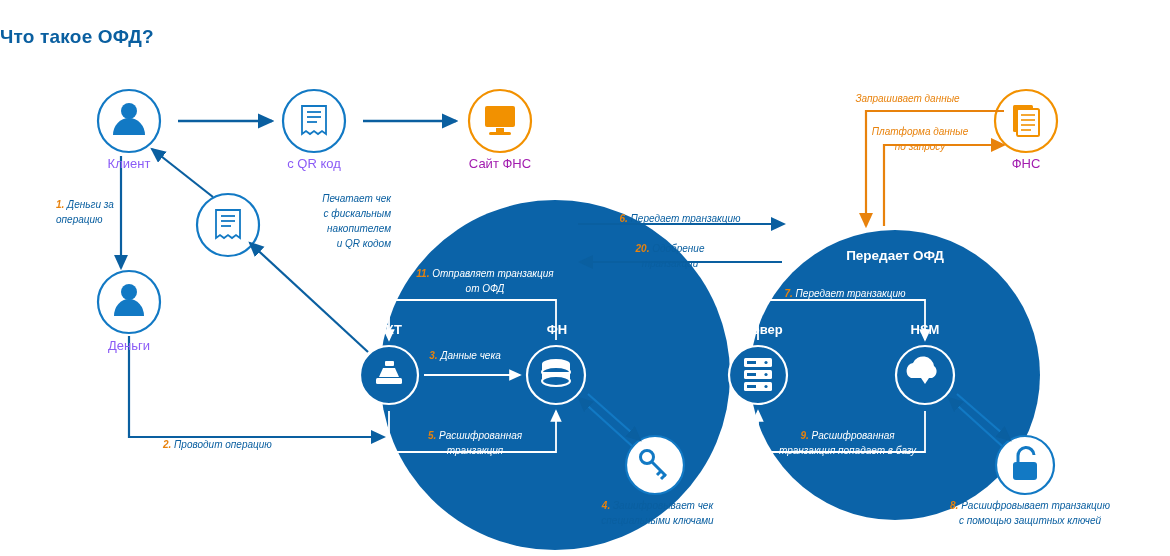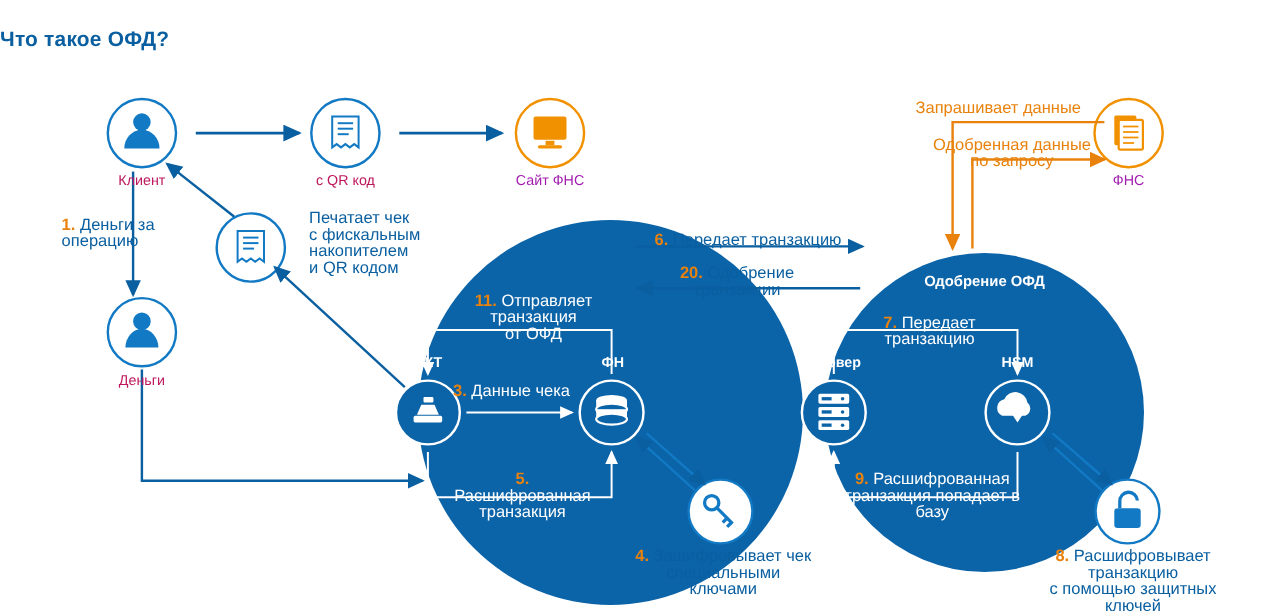--- a/index.html
+++ b/index.html
@@ -19,43 +19,44 @@
   }
   #svg-layer {
     position: absolute;
     left: 0;
     top: 0;
     width: 1170px;
     height: 556px;
   }
   .lbl {
     position: absolute;
-    font-size: 15px;
+    font-size: 10px;
     line-height: 15px;
     color: #0a5fa0;
     white-space: pre-line;
+    font-style: italic;
   }
   .lbl.orange { color: #e8820c; }
   .lbl.white { color: #ffffff; }
   .lbl.center { text-align: center; }
   .title {
     position: absolute;
     left: 0;
     top: 26px;
     width: 1028px;
     text-align: left;
     font-size: 19px;
     font-weight: bold;
     color: #0a5fa0;
     letter-spacing: 0.2px;
   }
   .node-name {
     position: absolute;
     font-size: 13px;
-    color: #be185d;
+    color: #8b5cf6;
     text-align: center;
     white-space: nowrap;
   }
   .node-name.orange { color: #a21caf; }
   .node-name.white { color: #ffffff; font-weight: bold; }
   .step-num { font-weight: bold; color: #e8820c; }
 </style>
 </head>
 <body>
 
@@ -215,28 +216,29 @@
     <line x1="1002" y1="446" x2="949" y2="398" stroke="#1279c4" stroke-width="2.2" marker-end="url(#arrBlue)"></line>
     <line x1="957" y1="394" x2="1010" y2="440" stroke="#1279c4" stroke-width="2.2" marker-end="url(#arrBlue)"></line>
   </svg>
 
   <div class="node-name" style="left:79px; top:156px; width:100px;">Клиент</div>
   <div class="node-name" style="left:254px; top:156px; width:120px;">с QR код</div>
   <div class="node-name orange" style="left:440px; top:156px; width:120px;">Сайт ФНС</div>
   <div class="node-name orange" style="left:976px; top:156px; width:100px;">ФНС</div>
   <div class="node-name" style="left:79px; top:338px; width:100px;">Деньги</div>
 
-  <div class="lbl" style="left:281px; top:191px; width:120px;">Печатает чек
+  <div class="lbl" style="left:271px; top:191px; width:120px;text-align:right;">Печатает чек
 с фискальным
 накопителем
 и QR кодом</div>
 
   <div class="lbl" style="left:56px; top:197px; width:110px;"><span class="step-num">1.</span><span> Деньги за
 операцию</span></div>
 
+  <div class="lbl" style="left:163px; top:437px; width:200px;"><span class="step-num">2.</span><span> Проводит операцию</span></div>
 
   <div class="lbl white center" style="left:405px; top:348px; width:120px;"><span class="step-num">3.</span><span> Данные чека</span></div>
 
   <div class="lbl center" style="left:575px; top:498px; width:165px;"><span class="step-num">4.</span><span> Зашифровывает чек
 специальными ключами</span></div>
 
   <div class="lbl white center" style="left:405px; top:428px; width:140px;"><span class="step-num">5.</span><span> Расшифрованная
 транзакция</span></div>
 
   <div class="lbl center" style="left:580px; top:211px; width:200px;"><span class="step-num">6.</span><span> Передает транзакцию</span></div>
@@ -249,23 +251,23 @@
   <div class="lbl white center" style="left:760px; top:428px; width:175px;"><span class="step-num">9.</span><span> Расшифрованная
 транзакция попадает в базу</span></div>
 
   <div class="lbl center" style="left:600px; top:241px; width:140px;"><span class="step-num">20.</span><span> Одобрение
 транзакции</span></div>
 
   <div class="lbl white center" style="left:395px; top:266px; width:180px;"><span class="step-num">11.</span><span> Отправляет транзакция
 от ОФД</span></div>
 
   <div class="lbl orange center" style="left:820px; top:91px; width:175px;">Запрашивает данные</div>
-  <div class="lbl orange center" style="left:840px; top:124px; width:160px;">Одобренная данные
+  <div class="lbl orange center" style="left:840px; top:124px; width:160px;">Платформа данные
 по запросу</div>
 
-  <div class="node-name white" style="left:820px; top:248px; width:150px; font-size:13.5px;">Одобрение ОФД</div>
+  <div class="node-name white" style="left:820px; top:248px; width:150px; font-size:13.5px;">Передает ОФД</div>
 
   <div class="node-name white" style="left:360px; top:322px; width:60px;">ККТ</div>
   <div class="node-name white" style="left:527px; top:322px; width:60px;">ФН</div>
   <div class="node-name white" style="left:723px; top:322px; width:72px;">Сервер</div>
   <div class="node-name white" style="left:895px; top:322px; width:60px;">HSM</div>
 
 </div>
 
 </body></html>

